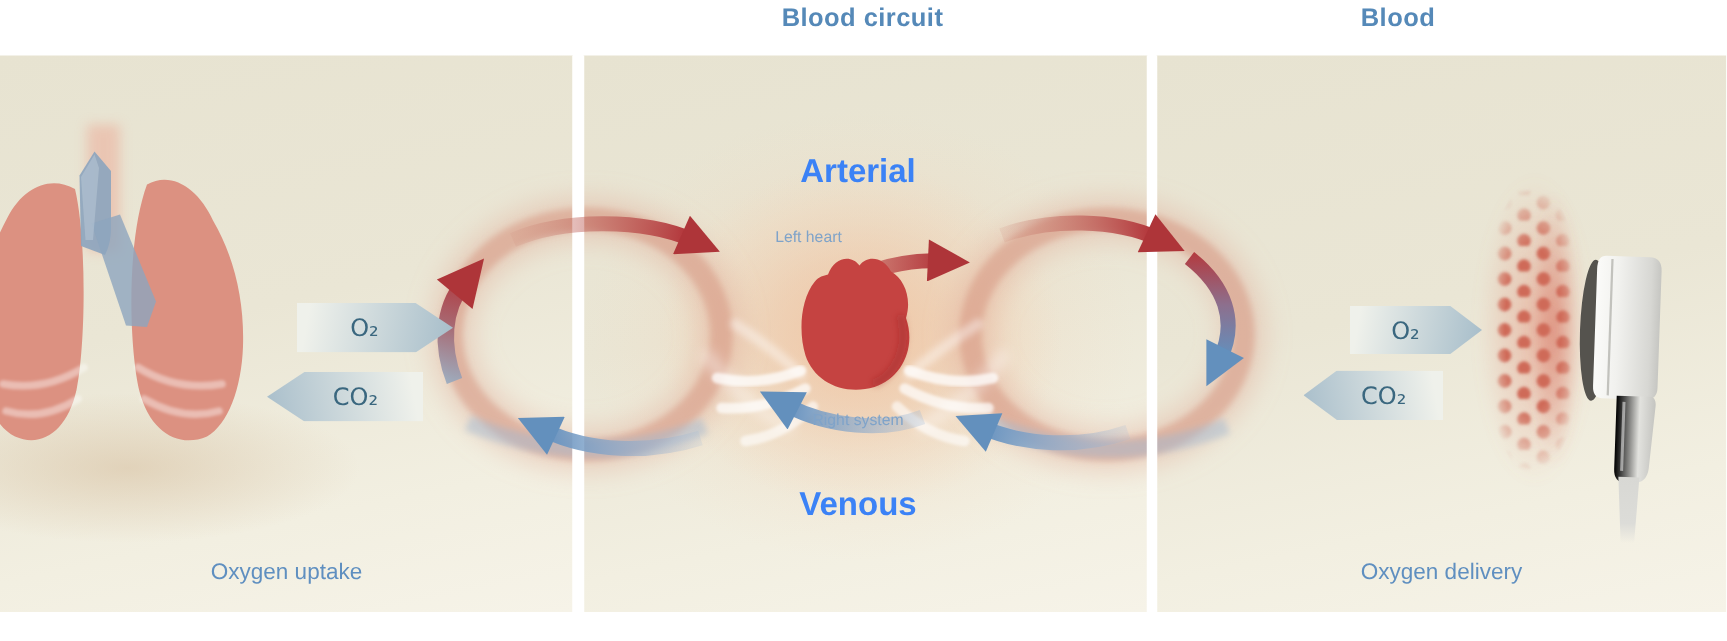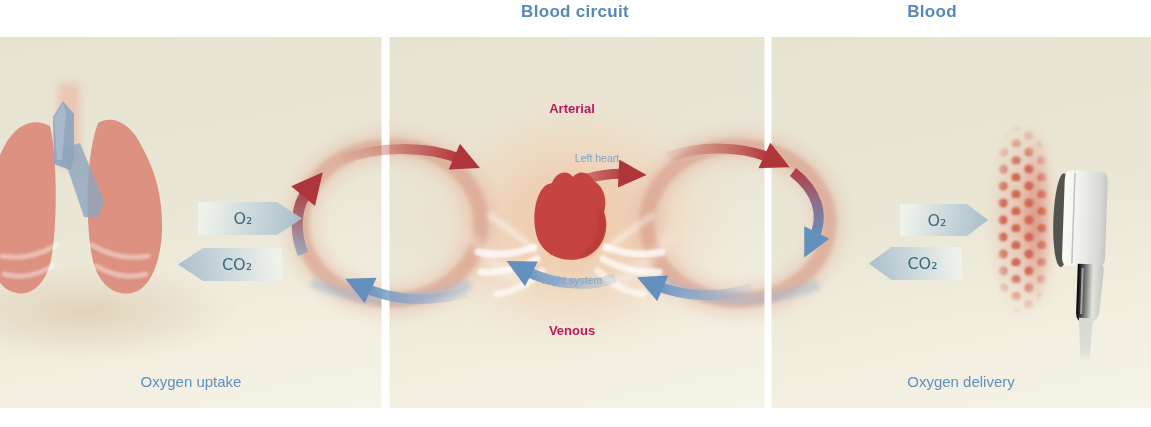--- a/index.html
+++ b/index.html
@@ -10,26 +10,26 @@
   #panel-resp{left:0;width:382px;}
   #panel-blood{left:389px;width:376px;}
   #panel-cell{left:771px;width:380px;}
   .title{position:absolute;top:2px;transform:translateX(-50%);white-space:nowrap;
          font-size:17px;font-weight:bold;color:#5589b8;letter-spacing:.3px;}
   .caption{position:absolute;top:373px;text-align:center;font-size:15px;color:#5f8fc0;}
   #cap-resp{left:0;width:382px;}
   #cap-blood{left:389px;width:376px;}
   #cap-cell{left:771px;width:380px;}
   .flow-label{position:absolute;transform:translateX(-50%);white-space:nowrap;
-              font-size:13px;font-weight:bold;color:#be185d;}
+              font-size:22px;font-weight:bold;color:#3b82f6;}
   #lbl-arterial{left:572px;top:101px;}
   #lbl-venous{left:572px;top:323px;}
   .heart-sub{position:absolute;transform:translateX(-50%);white-space:nowrap;
              font-size:10.5px;color:#7fa3c9;}
-  #lbl-leftheart{left:597px;top:152px;}
+  #lbl-leftheart{left:539px;top:152px;}
   #lbl-rightheart{left:572px;top:274px;}
   .chevron{position:absolute;display:flex;align-items:center;justify-content:center;
            font-family:"DejaVu Sans",sans-serif;font-size:16px;color:#3a677f;margin-top:16px;}
   .chev-right{clip-path:polygon(0 0,76% 0,100% 50%,76% 100%,0 100%);
               background:linear-gradient(100deg,#eff1eb 8%,#a9bfcb 96%);padding-right:14px;}
   .chev-left{clip-path:polygon(24% 0,100% 0,100% 100%,24% 100%,0 50%);
              background:linear-gradient(260deg,#eff1eb 8%,#abc0cc 96%);padding-left:14px;}
   #o2-resp{left:198px;top:186px;width:90px;height:33px;}
   #co2-resp{left:178px;top:232px;width:90px;height:33px;}
   #o2-cell{left:900px;top:188px;width:74px;height:32px;}

